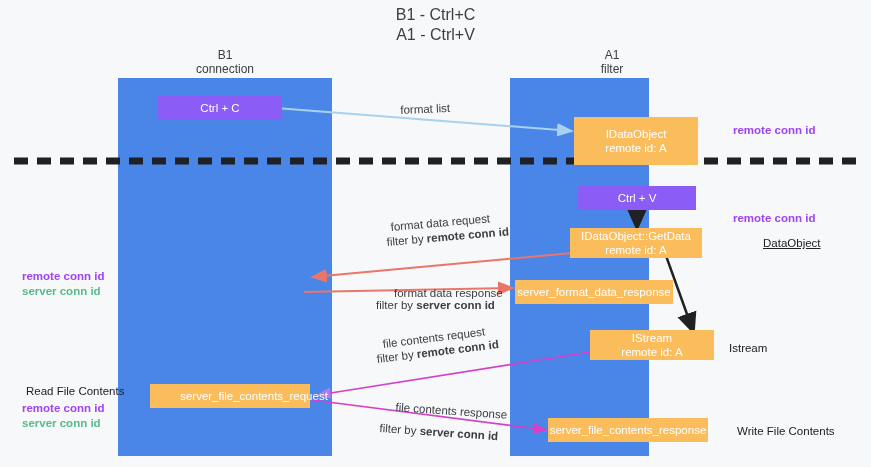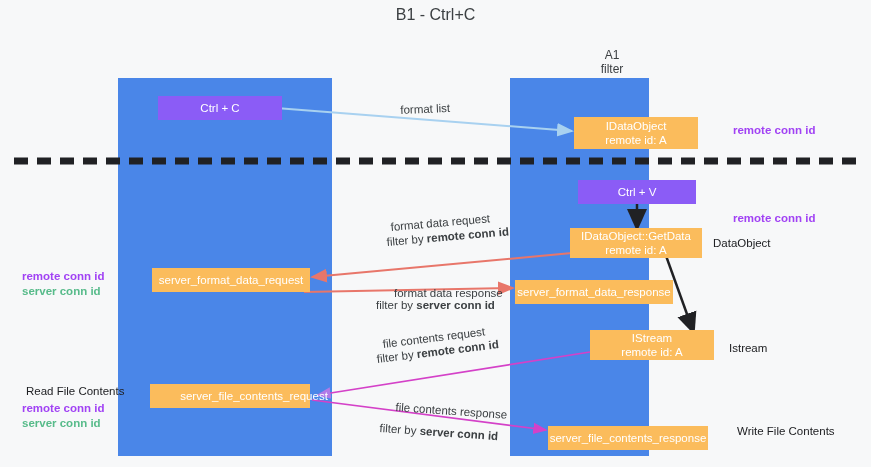--- a/index.html
+++ b/index.html
@@ -52,22 +52,27 @@
   
   svg.overlay{position:absolute;left:0;top:0;width:871px;height:467px;pointer-events:none;}
 </style>
 </head>
 <body>
 
 <div id="stage">
 
   <div class="title">
     <div>B1 - Ctrl+C</div>
+    <div>A1 - Ctrl+V</div>
   </div>
 
+  <div class="lane-head" style="left:148px;top:48px;width:154px;">
+    <div>B1</div>
+    <div>connection</div>
+  </div>
   <div class="lane-head" style="left:572px;top:48px;width:80px;">
     <div>A1</div>
     <div>filter</div>
   </div>
 
   <div class="lane" id="lane-b1"></div>
   <div class="lane" id="lane-a1"></div>
 
   <svg class="overlay">
     <defs>
@@ -102,52 +107,49 @@
 
     <line x1="590" y1="352" x2="318" y2="395" stroke="#d441c8" stroke-width="1.7" marker-end="url(#ah-purple)"></line>
 
     <line x1="312" y1="400" x2="546" y2="430" stroke="#d441c8" stroke-width="1.7" marker-end="url(#ah-magenta)"></line>
   </svg>
 
   <div class="box green" style="left:158px;top:96px;width:124px;height:24px;">
     <span>Ctrl + C</span>
   </div>
 
-  <div class="box orange" style="left:574px;top:117px;width:124px;height:32px;">
+  <div class="box orange" style="left:574px;top:117px;width:124px;height:48px;">
     <span>IDataObject</span>
     <span>remote id: A</span>
   </div>
 
-  <div class="box green" style="left:578px;top:180px;width:118px;height:24px;">
+  <div class="box green" style="left:578px;top:186px;width:118px;height:24px;">
     <span>Ctrl + V</span>
   </div>
 
   <div class="box orange" style="left:570px;top:228px;width:132px;height:30px;">
     <span>IDataObject::GetData</span>
     <span>remote id: A</span>
   </div>
 
-  <div class="box orange" style="left:152px;top:268px;width:158px;height:24px;">
-    <span>server_format_data_request</span>
-  </div>
 
   <div class="box orange" style="left:515px;top:280px;width:158px;height:24px;">
     <span>server_format_data_response</span>
   </div>
 
   <div class="box orange" style="left:590px;top:330px;width:124px;height:30px;">
     <span>IStream</span>
     <span>remote id: A</span>
   </div>
 
   <div class="box orange" style="left:150px;top:384px;width:160px;height:24px;padding-left:48px;">
     <span>server_file_contents_request</span>
   </div>
 
-  <div class="box orange" style="left:548px;top:418px;width:160px;height:24px;margin-top:8px;">
+  <div class="box orange" style="left:548px;top:418px;width:160px;height:24px;">
     <span>server_file_contents_response</span>
   </div>
 
   <div class="lbl rot" style="left:400px;top:103px;transform:rotate(-2.5deg);">format list</div>
 
   <div class="lbl rot" style="left:390px;top:220px;transform:rotate(-5deg);">format data request</div>
   <div class="lbl rot" style="left:386px;top:235px;transform:rotate(-5deg);white-space:nowrap;">
     <span class="blk">filter by </span><span class="purple" style="font-weight:bold;">remote conn id</span>
   </div>
 
@@ -161,21 +163,21 @@
     <span class="blk">filter by </span><span class="purple" style="font-weight:bold;">remote conn id</span>
   </div>
 
   <div class="lbl rot" style="left:396px;top:400px;transform:rotate(4deg);">file contents response</div>
   <div class="lbl rot" style="left:380px;top:421px;transform:rotate(4deg);">
     <span class="blk">filter by </span><span class="purple" style="font-weight:bold;">server conn id</span>
   </div>
 
   <div class="lbl purple" style="left:733px;top:123px;">remote conn id</div>
   <div class="lbl purple" style="left:733px;top:211px;">remote conn id</div>
-  <div class="lbl blk" style="left:713px;top:236px;">DataObject</div>
+  <div class="lbl blk" style="left:763px;top:236px;text-decoration:underline;">DataObject</div>
   <div class="lbl blk" style="left:729px;top:341px;">Istream</div>
   <div class="lbl blk" style="left:737px;top:424px;">Write File Contents</div>
 
   <div class="stack" style="left:22px;top:269px;">
     <div class="p">remote conn id</div>
     <div class="g">server conn id</div>
   </div>
 
   <div class="lbl blk" style="left:26px;top:384px;">Read File Contents</div>
 

